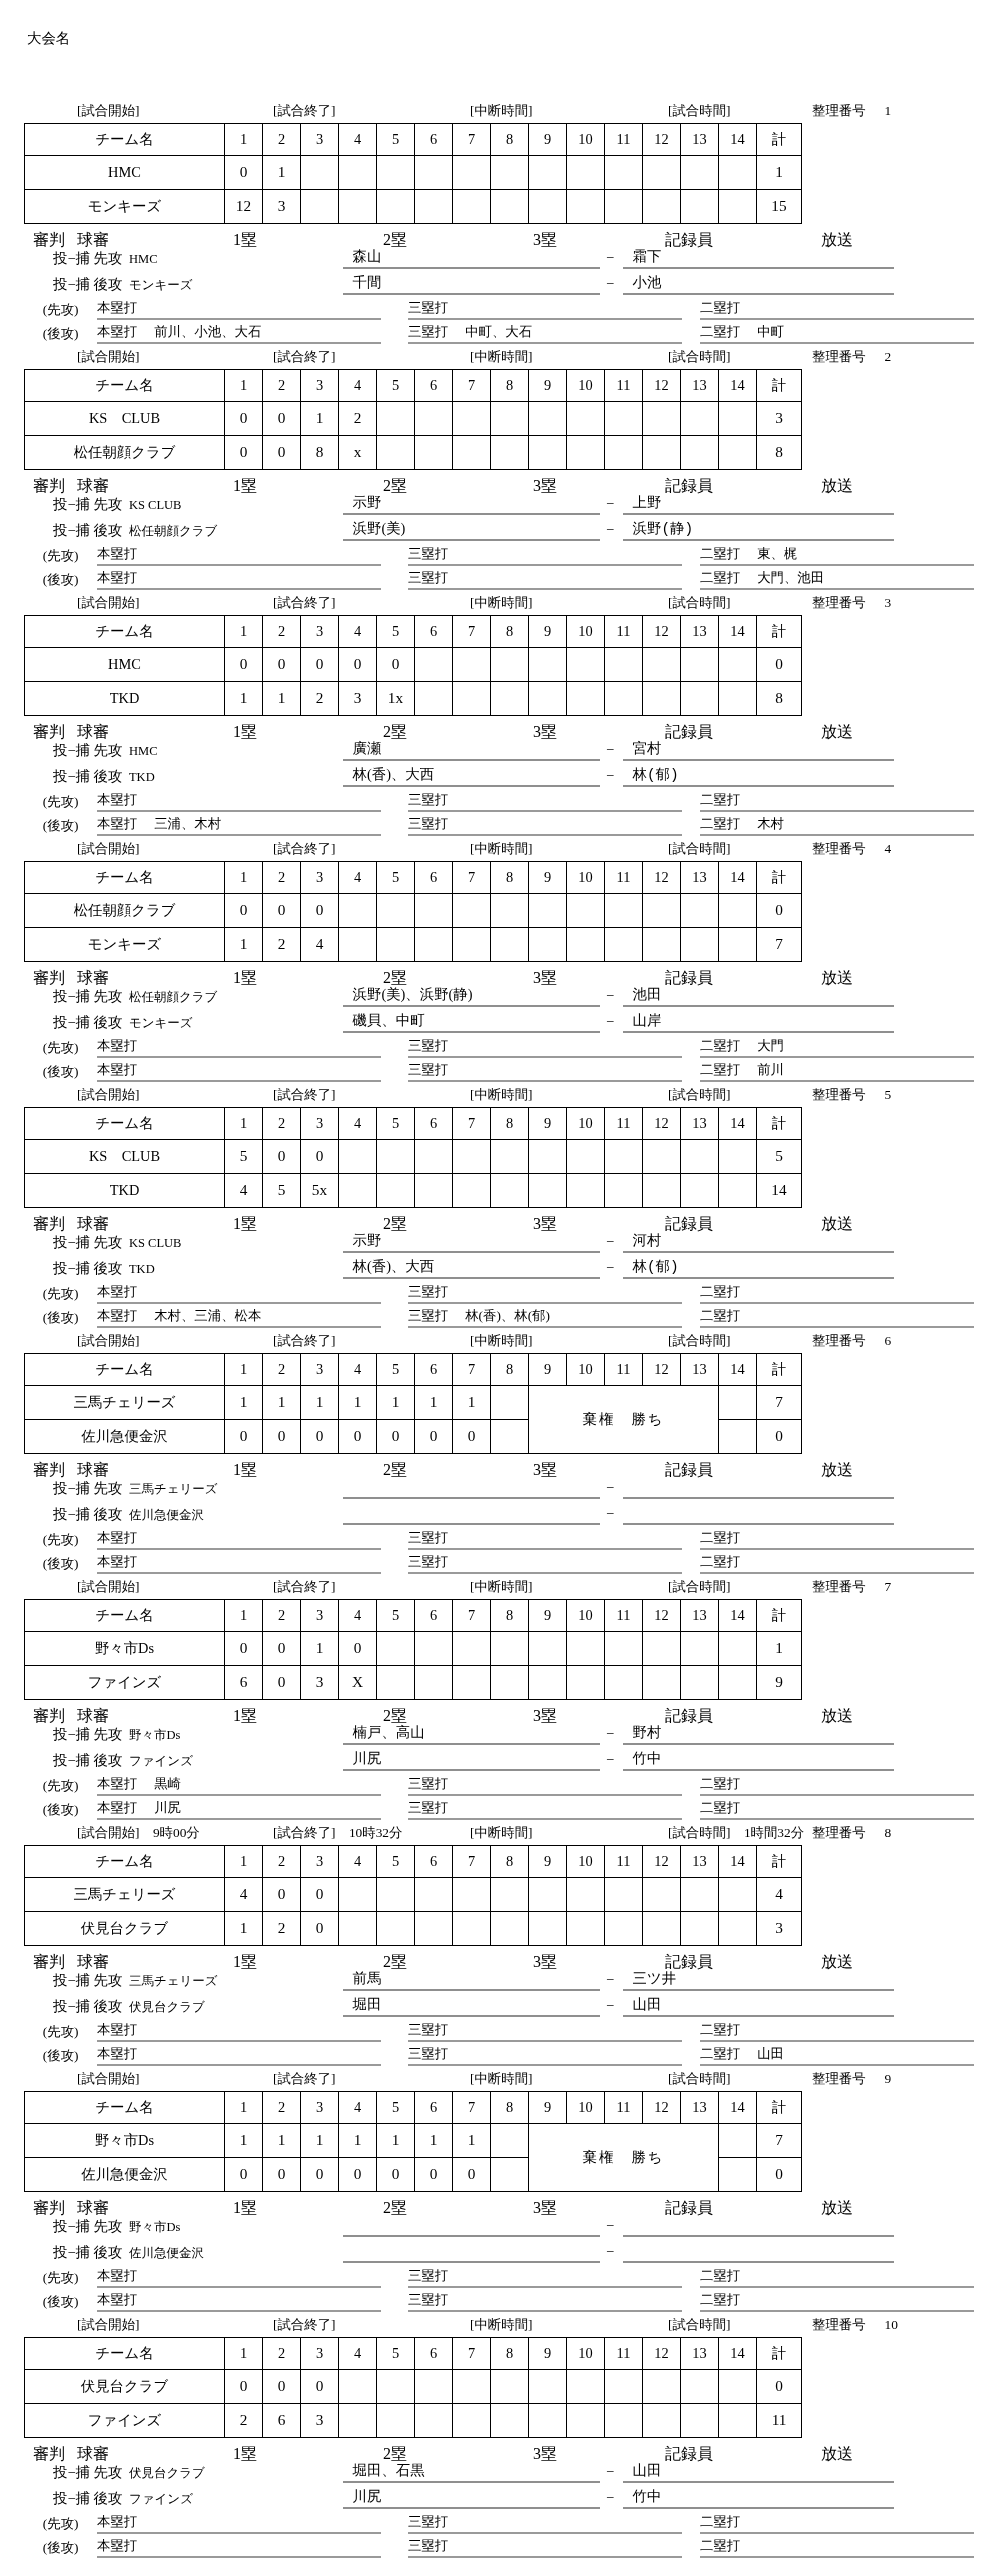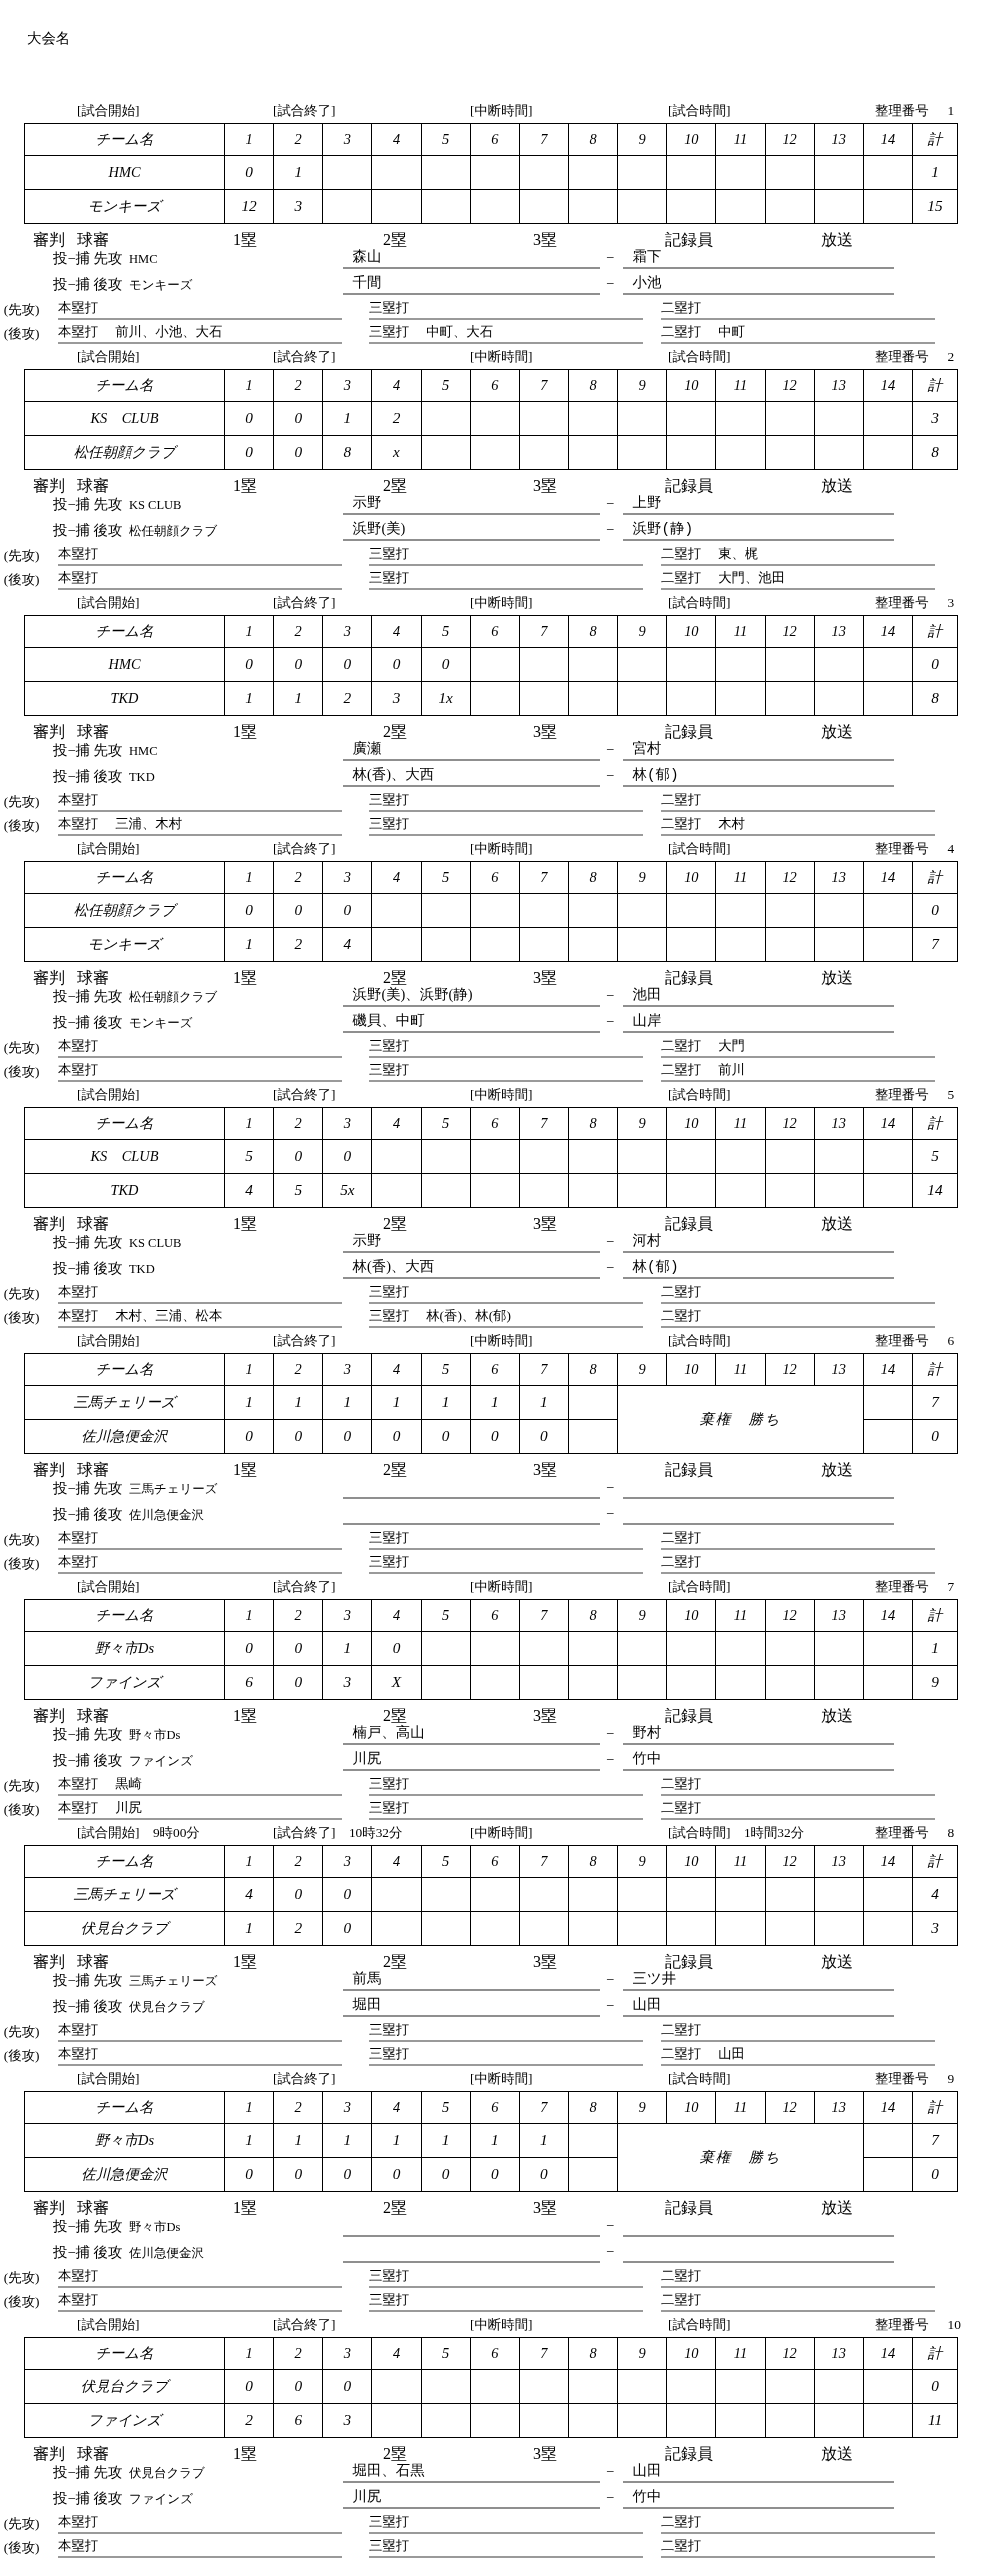--- a/index.html
+++ b/index.html
@@ -5,25 +5,25 @@
   html,body{margin:0;padding:0;background:#fff;color:#000;
     font-family:"Liberation Serif","DejaVu Serif",serif;}
   body{width:981px;height:2576px;overflow:hidden;}
   .title-row{position:relative;height:102px;padding-left:40px;}
   .page-title{position:absolute;left:96px;top:0;margin:0;font-size:30px;font-weight:bold;letter-spacing:1px;}
   .t-label{position:absolute;left:27px;top:29px;font-size:14.4px;}
   .game{height:246px;position:relative;}
   
   .ghead{position:relative;height:19px;font-size:13.4px;padding-left:8px;}
   .gh{position:absolute;top:0;white-space:nowrap;}
-  .gh1{left:77px}.gh2{left:273px}.gh3{left:470px}.gh4{left:668px}.gh5{left:875px}
+  .gh1{left:77px}.gh2{left:273px}.gh3{left:470px}.gh4{left:668px}.gh5{left:812px}
   .gval{margin-left:13.4px;}
   .gh5 .gval{margin-left:19px;}
   
-  table.score{border-collapse:collapse;table-layout:fixed;width:934px;margin:1.9px 0 0 24px;font-style:italic;}
+  table.score{border-collapse:collapse;table-layout:fixed;width:778px;margin:1.9px 0 0 24px;}
   table.score{border:1.9px solid #000;}
   .score th,.score td{border:1px solid #000;text-align:center;padding:0;overflow:hidden;white-space:nowrap;}
   .score th{height:31px;font-size:14.4px;font-weight:normal;border-bottom:1.9px solid #000;}
   .score td{height:33px;font-size:15.3px;}
   .c-team{width:199px;}
   .c-total{width:44px;}
   td.c-team{font-size:14.4px;}
   td.forfeit{font-size:14.4px;letter-spacing:1.9px;}
   
   .officials{position:relative;height:23px;font-size:16px;}
@@ -31,21 +31,21 @@
   .o-umpire{left:33px}.o-plate{left:77px}.o-1b{left:233px}.o-2b{left:383px}.o-3b{left:533px}.o-scorer{left:665px}.o-bc{left:821px}
   
   .battery{position:relative;height:26px;font-size:14.4px;}
   .b-label{position:absolute;left:53px;top:1.9px;white-space:nowrap;}
   .b-team{font-size:12.5px;margin-left:6.7px;}
   .b-field{position:absolute;top:0;height:20px;border-bottom:2.9px double #8f8f8f;padding-left:9.6px;font-size:14.4px;white-space:nowrap;}
   .b-f1{left:343px;width:247px;}
   .b-dash{position:absolute;left:606px;top:1.9px;}
   .b-f2{left:623px;width:261px;font-family:Liberation Mono, monospace;}
   
-  .hits{position:relative;height:24px;font-size:13.4px;}
+  .hits{position:relative;height:24px;font-size:13.4px;margin-left:39px;}
   .h-side{position:absolute;left:3.8px;top:1.9px;}
   .h-seg{position:absolute;top:0;height:19px;border-bottom:2.9px double #9a9a9a;white-space:nowrap;}
   .h-s1{left:58px;width:284px;}
   .h-s2{left:369px;width:274px;}
   .h-s3{left:661px;width:274px;}
   .h-val{margin-left:17px;}
 </style>
 </head>
 <body>
 

